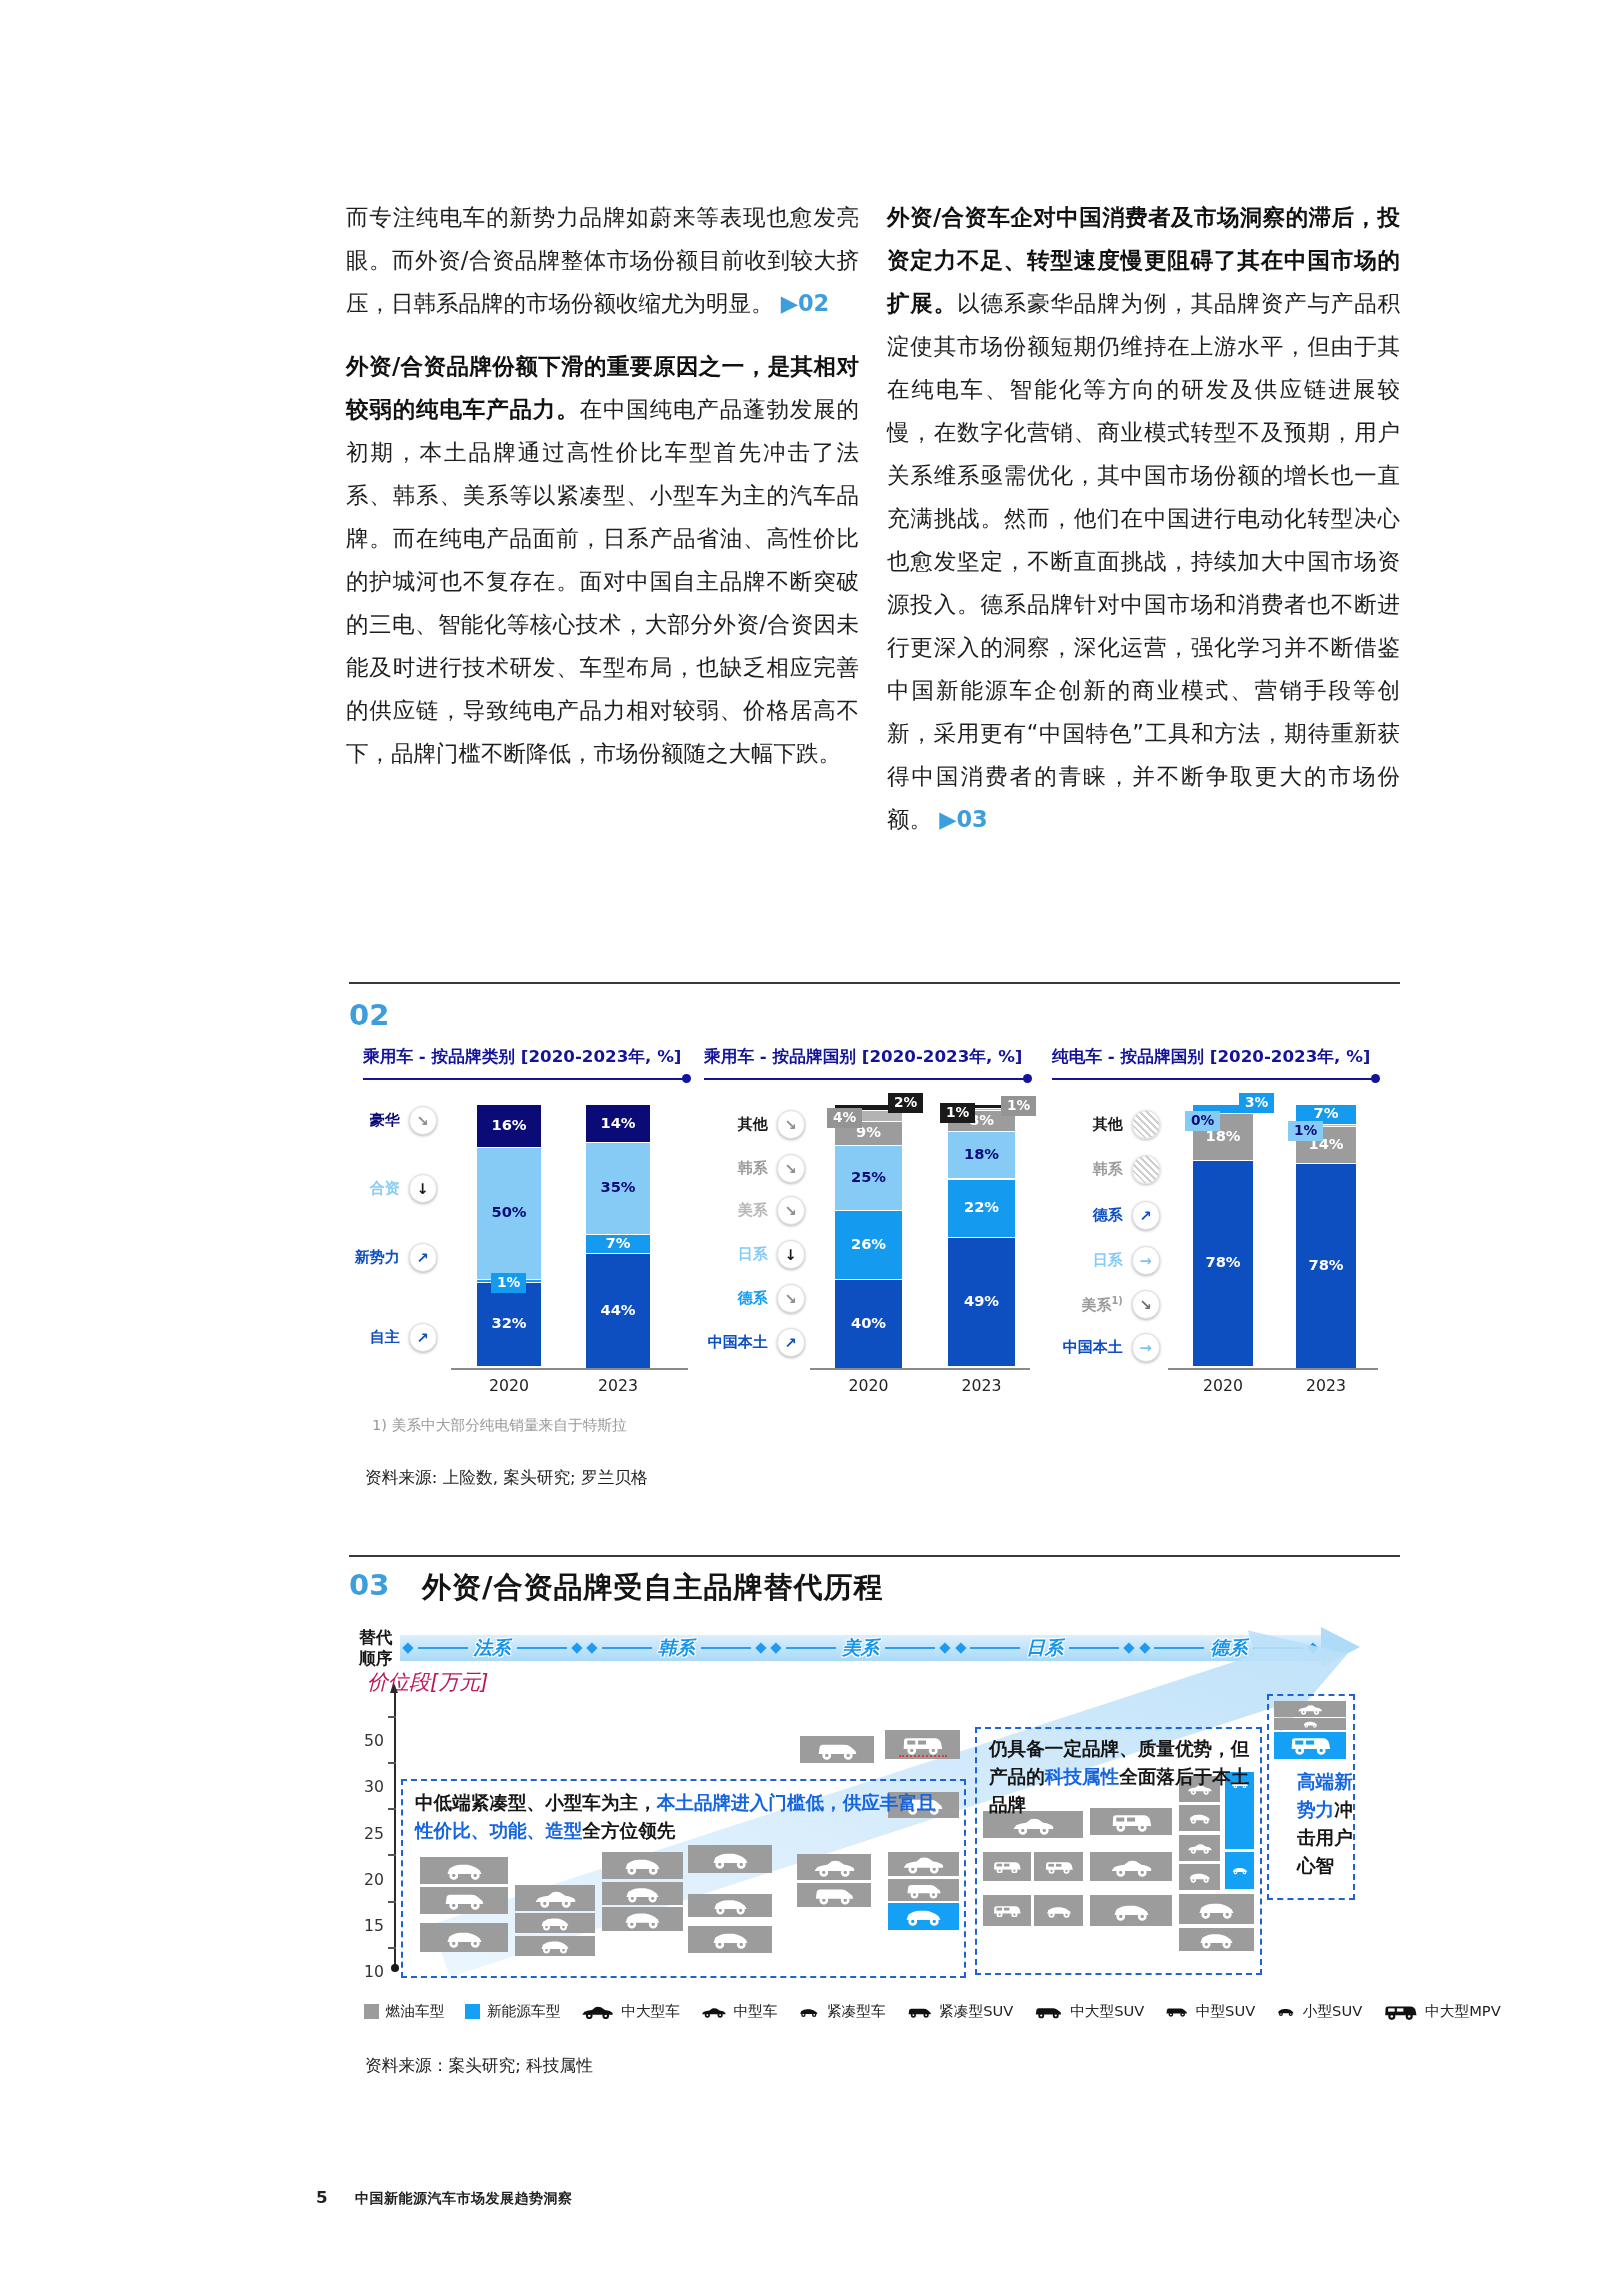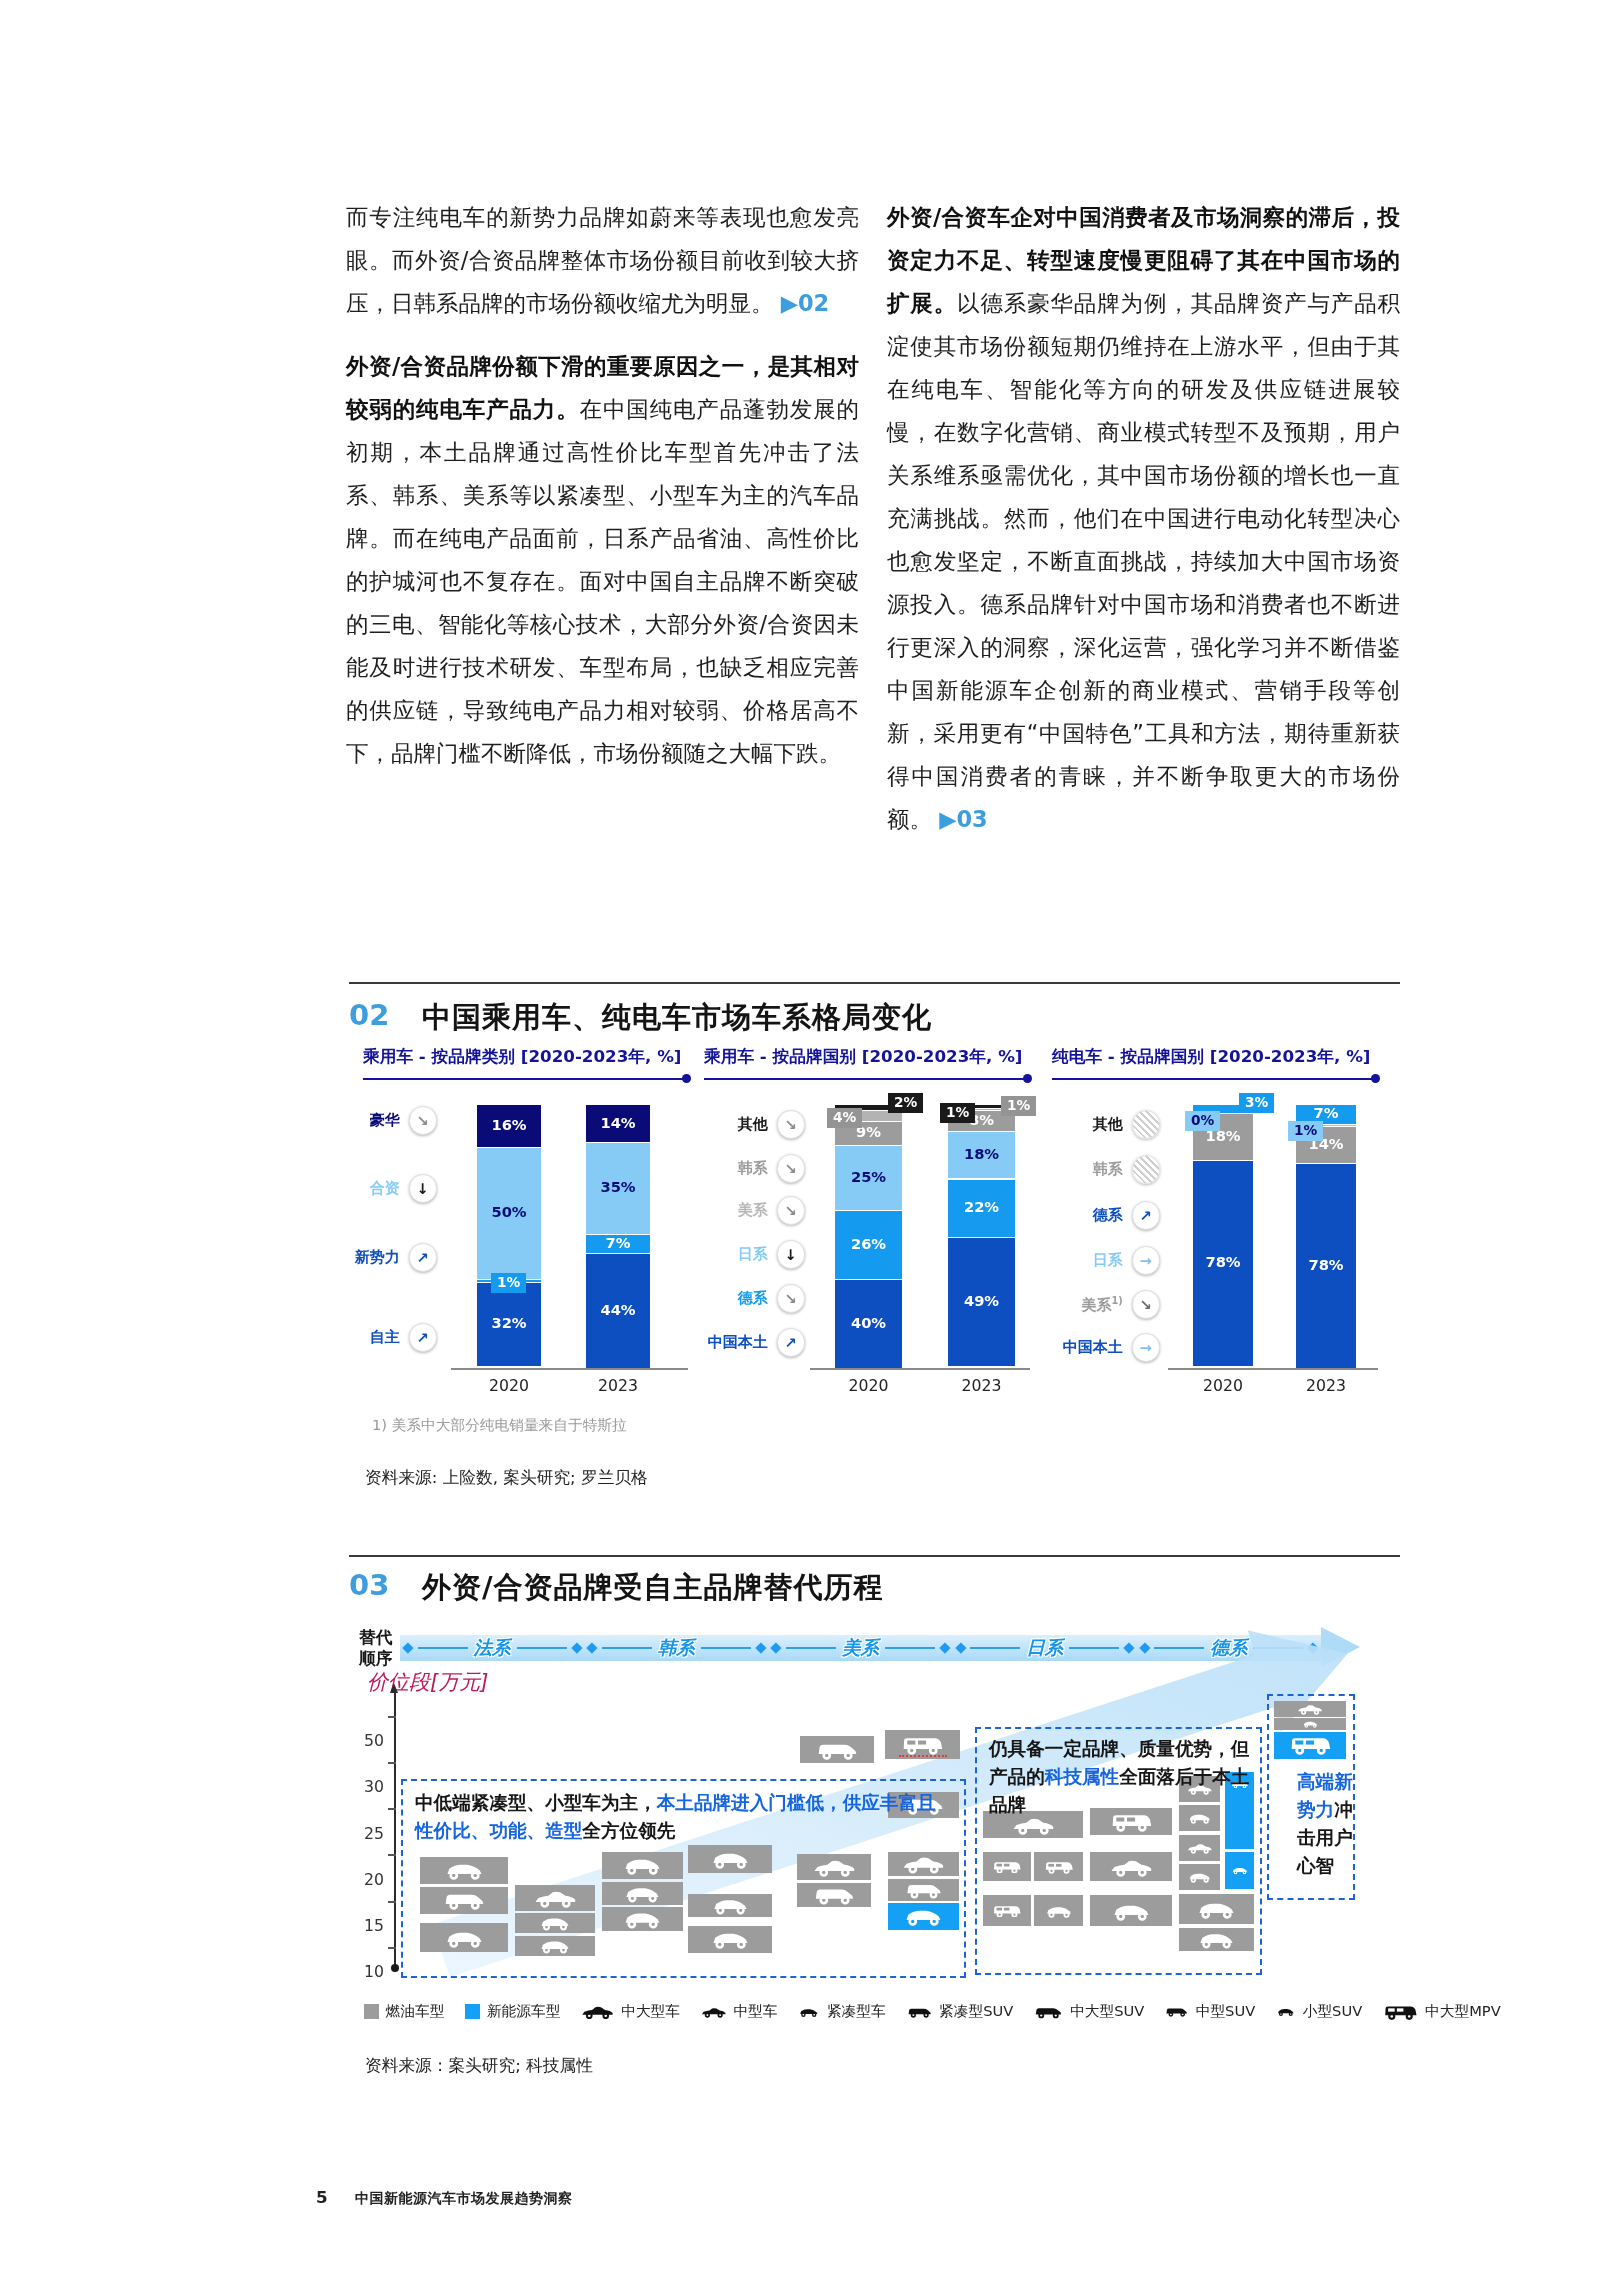--- a/index.html
+++ b/index.html
@@ -74,21 +74,20 @@
   <div class="col" style="left:346px;">
     <p><span>而专注纯电车的新势力品牌如蔚来等表现也愈发亮眼。而外资/合资品牌整体市场份额目前收到较大挤压，日韩系品牌的市场份额收缩尤为明显。</span> <span class="ref">▶02</span></p>
     <p><b>外资/合资品牌份额下滑的重要原因之一，是其相对较弱的纯电车产品力。</b><span>在中国纯电产品蓬勃发展的初期，本土品牌通过高性价比车型首先冲击了法系、韩系、美系等以紧凑型、小型车为主的汽车品牌。而在纯电产品面前，日系产品省油、高性价比的护城河也不复存在。面对中国自主品牌不断突破的三电、智能化等核心技术，大部分外资/合资因未能及时进行技术研发、车型布局，也缺乏相应完善的供应链，导致纯电产品力相对较弱、价格居高不下，品牌门槛不断降低，市场份额随之大幅下跌。</span></p>
   </div>
   <div class="col" style="left:887px;">
     <p><b>外资/合资车企对中国消费者及市场洞察的滞后，投资定力不足、转型速度慢更阻碍了其在中国市场的扩展。</b><span>以德系豪华品牌为例，其品牌资产与产品积淀使其市场份额短期仍维持在上游水平，但由于其在纯电车、智能化等方向的研发及供应链进展较慢，在数字化营销、商业模式转型不及预期，用户关系维系亟需优化，其中国市场份额的增长也一直充满挑战。然而，他们在中国进行电动化转型决心也愈发坚定，不断直面挑战，持续加大中国市场资源投入。德系品牌针对中国市场和消费者也不断进行更深入的洞察，深化运营，强化学习并不断借鉴中国新能源车企创新的商业模式、营销手段等创新，采用更有“中国特色”工具和方法，期待重新获得中国消费者的青睐，并不断争取更大的市场份额。</span> <span class="ref">▶03</span></p>
   </div>
 
   <div class="rule" style="left:349px;top:982px;width:1051px;"></div>
   <div class="secnum" style="left:349px;top:998px;">02</div>
-  <div class="sectitle" style="left:422px;top:998px;">中国乘用车、纯电车市场车系格局变化</div>
 
   <div id="barcharts">
       <div class="chart" style="position: absolute; left: 363px; top: 1045px; width: 325px; height: 372px;">
         <div class="ctitle">乘用车 - 按品牌类别 [2020-2023年, %]</div>
         <div class="cunder"></div>
         <div class="cdot"></div>
         <div class="leg" style="position: absolute; left: 0px; top: 62px; width: 74px; height: 27.4px;">
           <span class="lname" style="color: rgb(11, 11, 120);">豪华</span>
           <span class="lcirc" style="color: rgb(140, 140, 140);">↘</span>
         </div>

